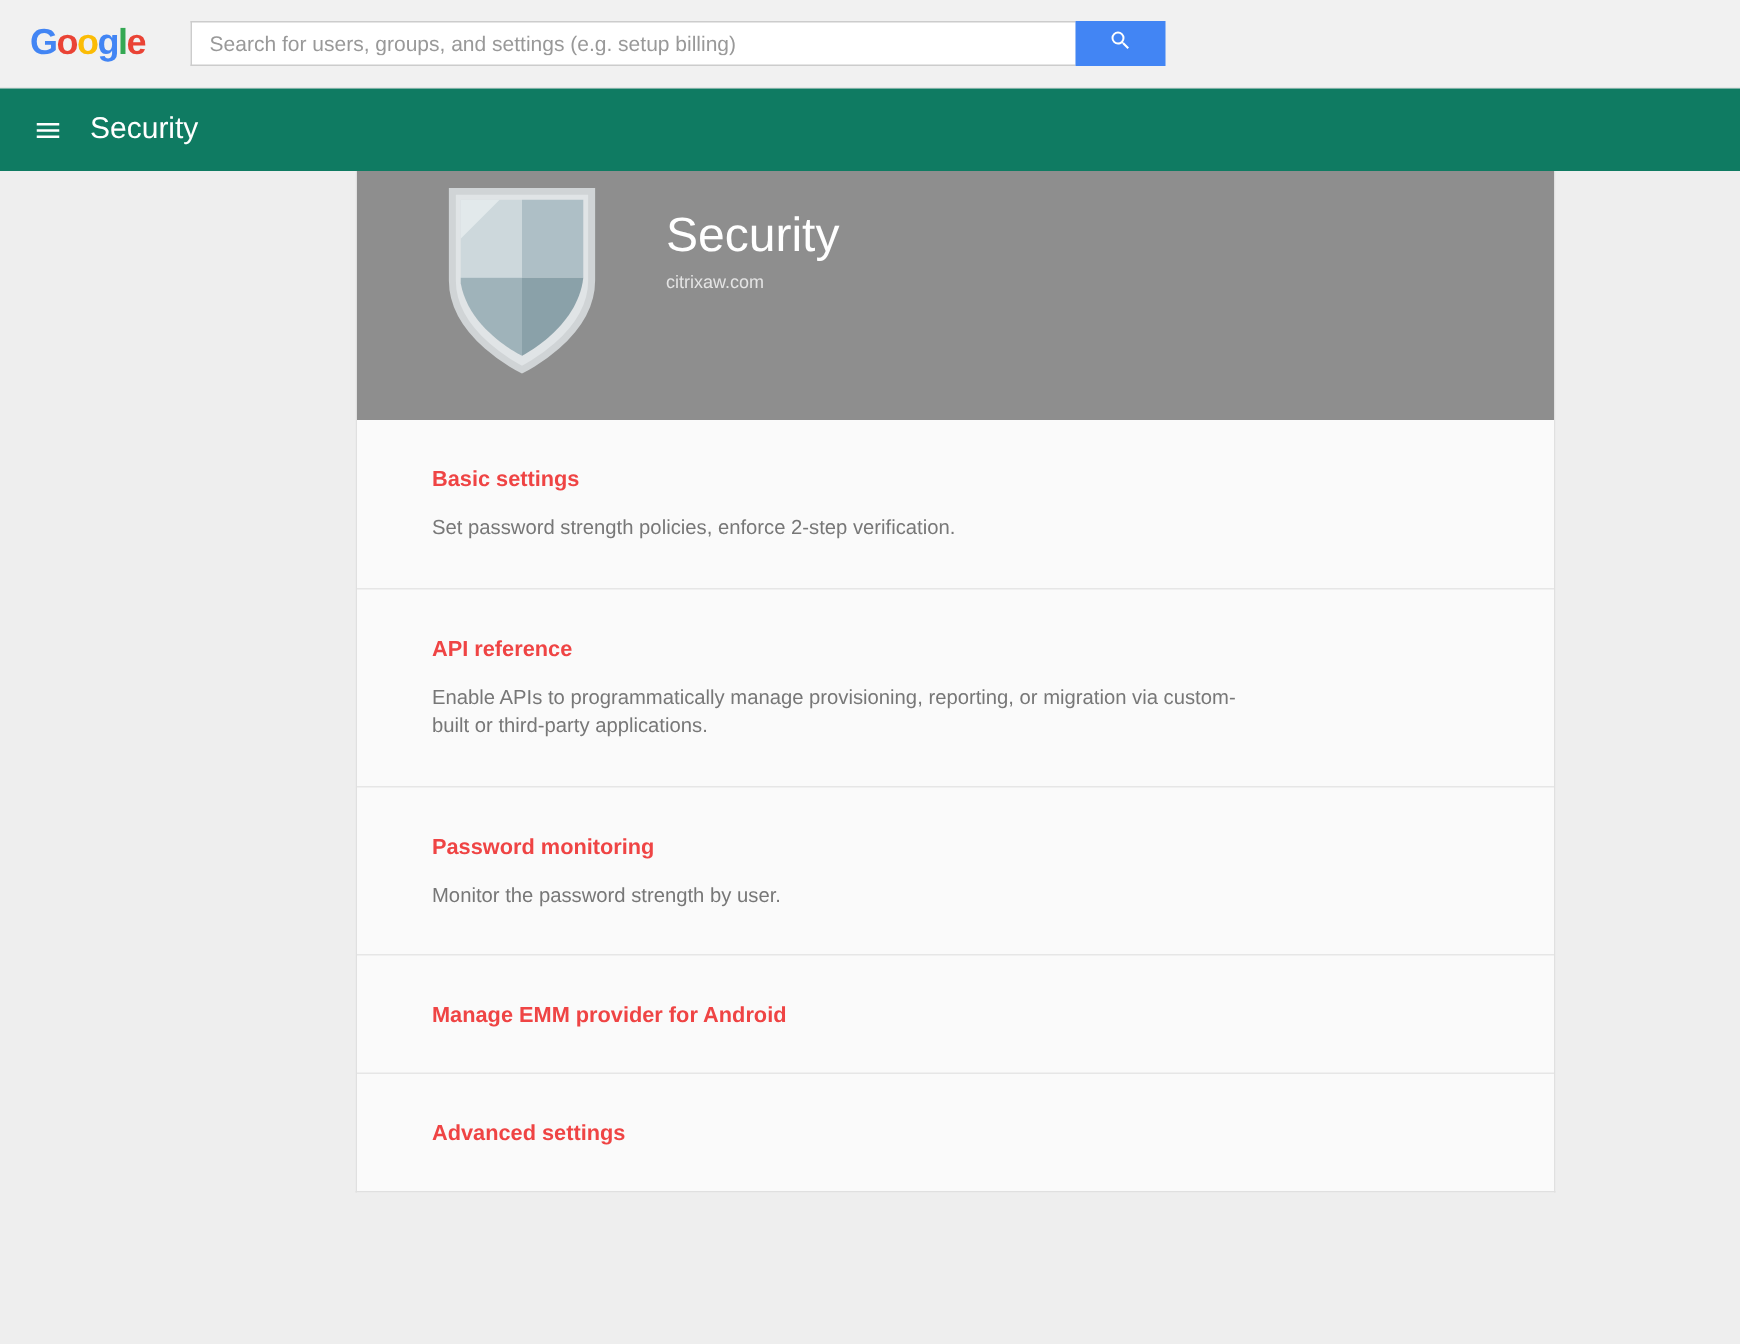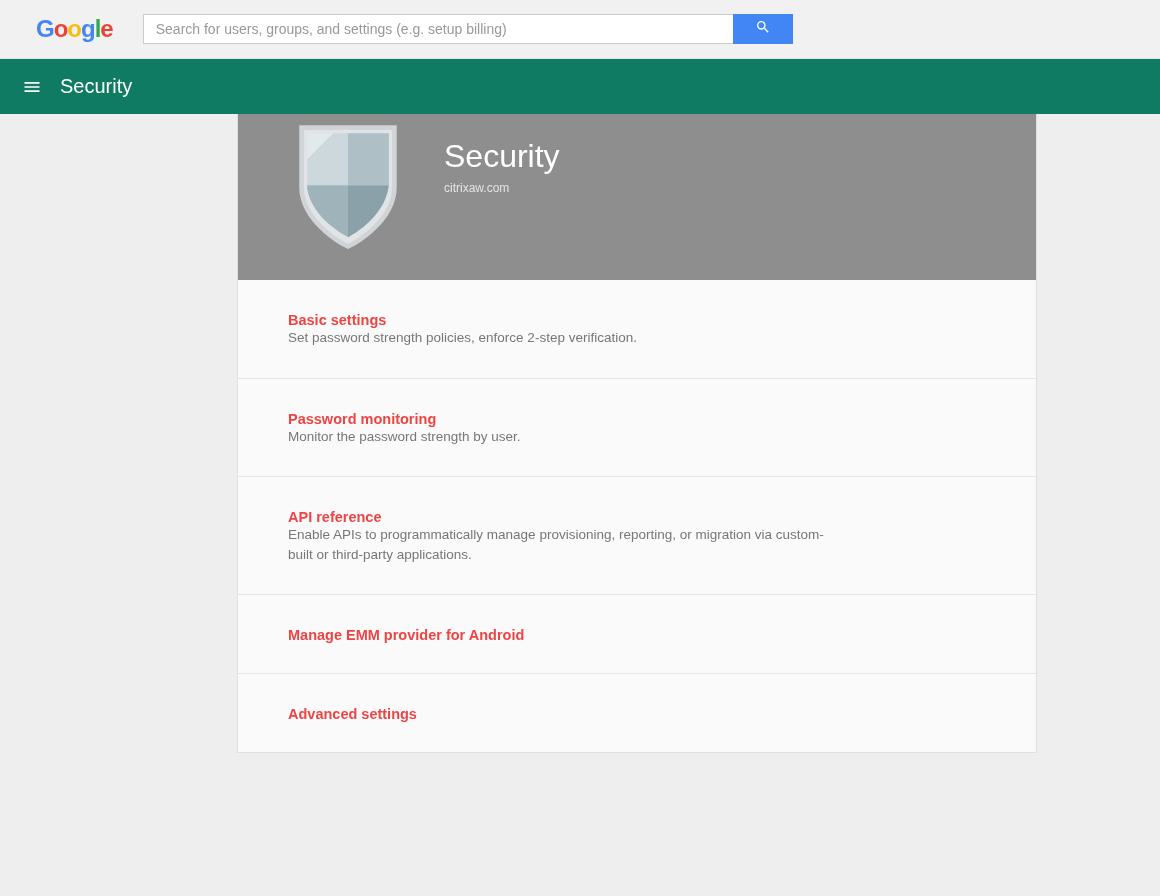--- a/index.html
+++ b/index.html
@@ -8,21 +8,21 @@
     background: #eeeeee;
     width: 1160px;
     height: 896px;
     overflow: hidden;
   }
   .topbar {
     height: 59px;
     background: #f1f1f1;
     display: flex;
     align-items: center;
-    padding-left: 36px;
+    padding-left: 20px;
     border-bottom: 1px solid #e5e5e5;
   }
   .logo {
     font-size: 24px;
     font-weight: bold;
     letter-spacing: -1px;
     font-family: Arial, sans-serif;
     margin-right: 30px;
     user-select: none;
   }
@@ -92,21 +92,21 @@
   .hero-text { margin-left: 36px; margin-top: 16px; }
   .hero-title { color:#fff; font-size: 32px; font-weight:400; }
   .hero-sub { color:#e4e4e4; font-size: 12px; margin-top: 6px; }
   .row {
     border-top: 1px solid #e6e6e6;
     padding: 32px 50px 30px 50px;
     cursor: pointer;
   }
   .row:first-of-type { border-top: none; }
   .row-title { color:#ef4444; font-size: 14.5px; font-weight:700; }
-  .row-desc { color:#777; font-size: 13.5px; line-height:1.45; max-width: 540px; }
+  .row-desc { color:#777; font-size: 13.5px; margin-top: 14px; line-height:1.45; max-width: 540px; }
   .rows { background:#fafafa; }
 </style>
 </head>
 <body>
 
 <div class="topbar">
   <div class="logo">
     <span class="g1">G</span><span class="o1">o</span><span class="o2">o</span><span class="g2">g</span><span class="l">l</span><span class="e">e</span>
   </div>
   <div class="searchwrap">
@@ -147,26 +147,26 @@
       <div class="hero-sub">citrixaw.com</div>
     </div>
   </div>
 
   <div class="rows">
     <div class="row">
       <div class="row-title">Basic settings</div>
       <div class="row-desc">Set password strength policies, enforce 2-step verification.</div>
     </div>
     <div class="row">
+      <div class="row-title">API reference</div>
+      <div class="row-desc">Enable APIs to programmatically manage provisioning, reporting, or migration via custom-built or third-party applications.</div>
+    </div>
+    <div class="row">
       <div class="row-title">Password monitoring</div>
       <div class="row-desc">Monitor the password strength by user.</div>
-    </div>
-    <div class="row">
-      <div class="row-title">API reference</div>
-      <div class="row-desc">Enable APIs to programmatically manage provisioning, reporting, or migration via custom-built or third-party applications.</div>
     </div>
     <div class="row">
       <div class="row-title">Manage EMM provider for Android</div>
     </div>
     <div class="row">
       <div class="row-title">Advanced settings</div>
 
     </div>
   </div>
 </div>

